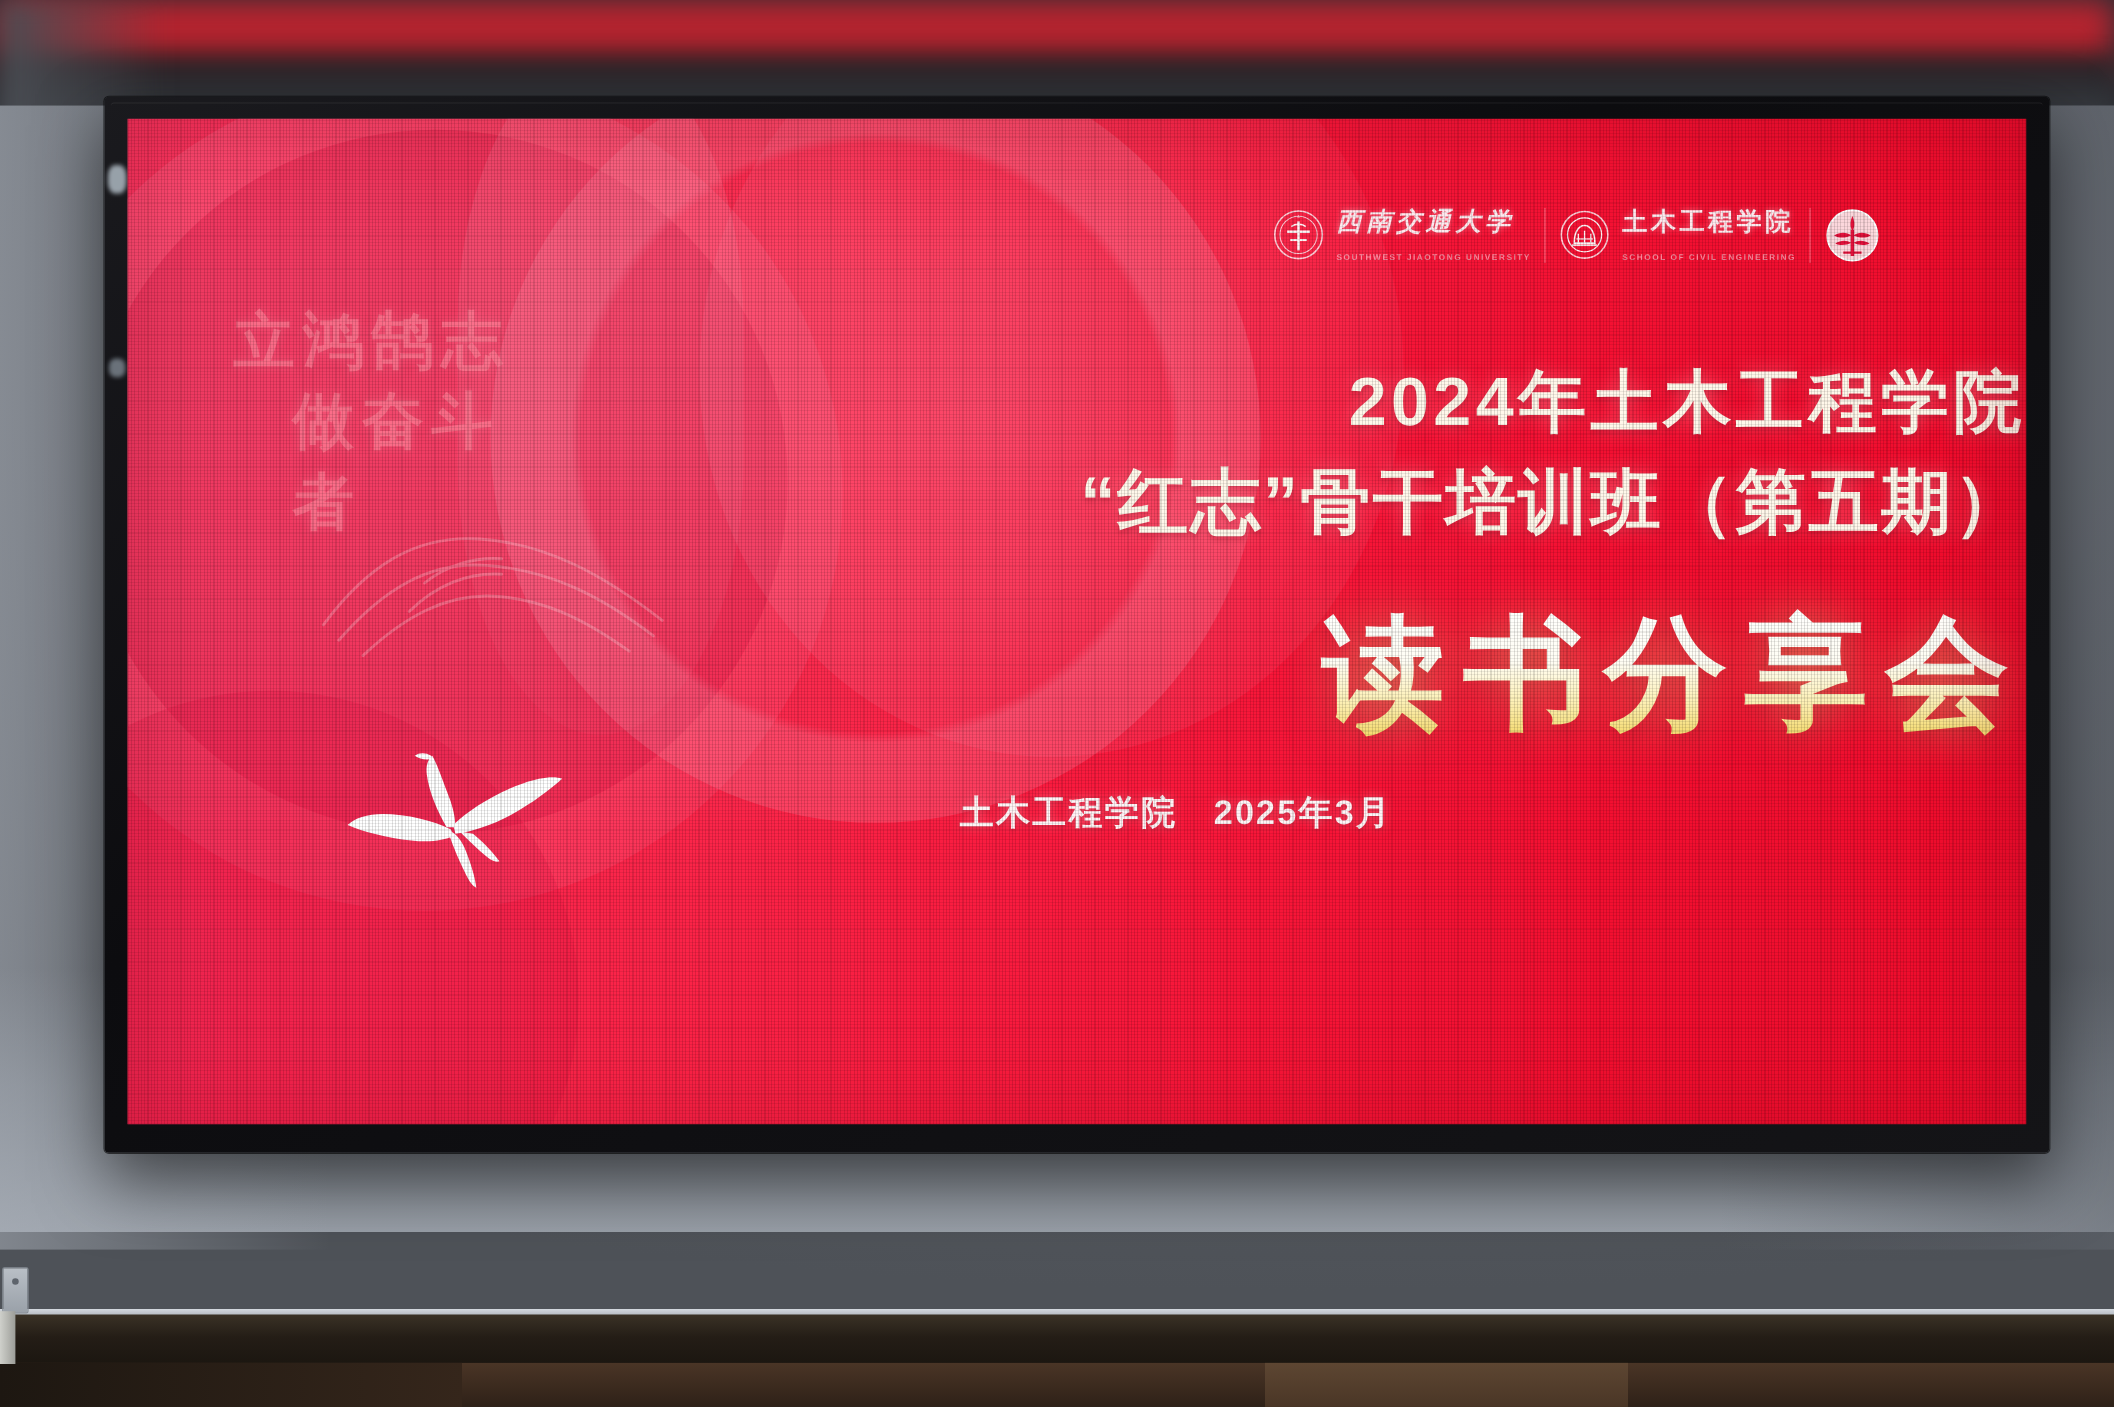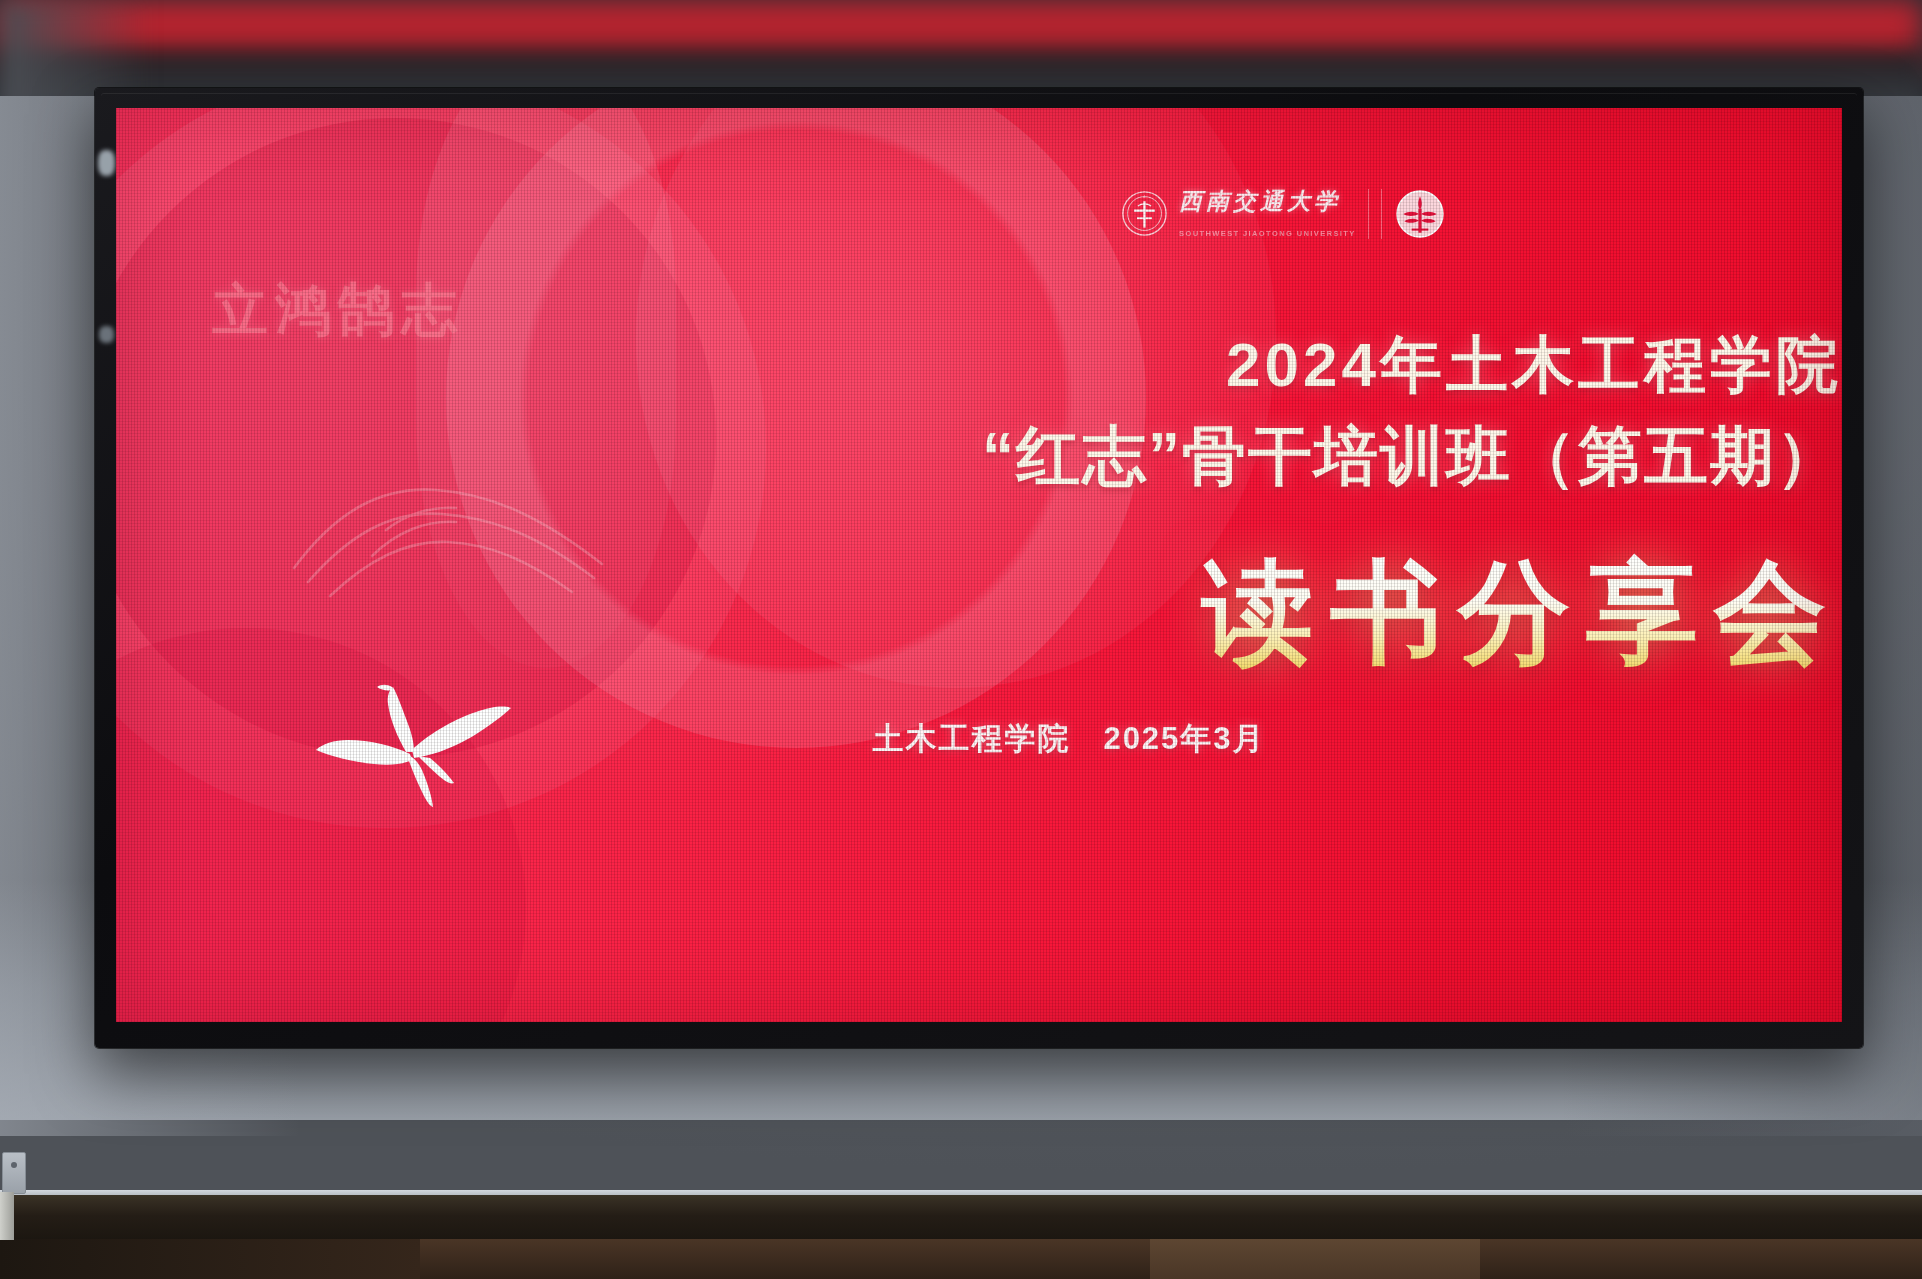--- a/index.html
+++ b/index.html
@@ -168,21 +168,21 @@
   
   .mountain{
     position:absolute; left:170px; top:352px; width:330px; height:150px; opacity:.30;
   }
   
   .crane{ position:absolute; left:198px; top:570px; width:200px; height:130px; }
 
   
   .logo-row{
     position:absolute; left:1005px; top:80px;
-    display:flex; align-items:center; gap:12px;
+    display:flex; align-items:center; gap:12px;padding-left:36px;
   }
   .logo-grp{ display:flex; align-items:center; gap:11px; }
   .seal{ width:47px; height:47px; flex:0 0 auto; opacity:.95; }
   .logo-txt{ display:flex; flex-direction:column; justify-content:center; }
   .logo-cn{
     color:#ffe9ee; font-size:23px; font-weight:700; letter-spacing:3px;
     line-height:1.05; white-space:nowrap;
     text-shadow:0 0 6px rgba(255,200,210,.55);
   }
   .logo-cn.slant{ font-style:italic; letter-spacing:4px; }
@@ -256,20 +256,21 @@
 
       <div class="deco-circ c-big-light"></div>
       <div class="deco-circ c-dark1"></div>
       <div class="deco-circ c-dark2"></div>
       <div class="c-topleft-vert"></div>
       <div class="deco-circ c-soft-ring"></div>
       <div class="deco-circ c-pale-blob"></div>
 
       <div class="slogan">
         <span>立鸿鹄志</span>
+        <span class="l2">做奋斗者</span>
       </div>
 
       <svg class="mountain" viewBox="0 0 330 150">
         <g fill="none" stroke="#ffd2dc" stroke-width="2.6" stroke-linecap="round">
           <path d="M8 108 C 48 54, 92 26, 150 30 C 210 34, 262 62, 316 104"></path>
           <path d="M22 122 C 62 76, 104 50, 156 54 C 212 58, 258 80, 308 118"></path>
           <path d="M44 136 C 82 100, 120 80, 162 82 C 206 84, 244 102, 286 132"></path>
           <path d="M86 96 C 110 72, 140 60, 170 62"></path>
           <path d="M100 70 C 120 54, 146 46, 170 48"></path>
         </g>
@@ -304,20 +305,34 @@
             <text x="50" y="18" font-size="9" fill="#ffd8e0" text-anchor="middle" font-family="sans-serif">★</text>
           </svg>
           <div class="logo-txt">
             <div class="logo-cn slant">西南交通大学</div>
             <div class="logo-en">SOUTHWEST JIAOTONG UNIVERSITY</div>
           </div>
         </div>
 
         <div class="logo-sep"></div>
 
+        <div class="logo-grp">
+          <svg class="seal" viewBox="0 0 100 100">
+            <circle cx="50" cy="50" r="45" fill="none" stroke="#ffd8e0" stroke-width="3"></circle>
+            <circle cx="50" cy="50" r="33" fill="none" stroke="#ffffff" stroke-width="2.5"></circle>
+            <path d="M30 66 C 30 46, 38 32, 50 32 C 62 32, 70 46, 70 66 Z" fill="none" stroke="#ffffff" stroke-width="3"></path>
+            <path d="M38 66 L38 48 M50 66 L50 42 M62 66 L62 48" stroke="#ffffff" stroke-width="2.6"></path>
+            <path d="M34 58 L66 58" stroke="#ffffff" stroke-width="2.4"></path>
+            <path d="M26 70 L74 70" stroke="#ffffff" stroke-width="3.4"></path>
+          </svg>
+          <div class="logo-txt">
+            <div class="logo-cn">土木工程学院</div>
+            <div class="logo-en">SCHOOL OF CIVIL ENGINEERING</div>
+          </div>
+        </div>
 
         <div class="logo-sep"></div>
 
         <svg class="emblem" viewBox="0 0 100 100">
           <circle cx="50" cy="50" r="44" fill="#fde8ec" opacity=".92"></circle>
           <circle cx="50" cy="50" r="44" fill="none" stroke="#ffffff" stroke-width="3"></circle>
           <path d="M50 16 C 46 26, 45 34, 50 42 C 55 34, 54 26, 50 16 Z" fill="#e4123c"></path>
           <path d="M50 40 L50 86" stroke="#e4123c" stroke-width="6"></path>
           <path d="M18 50 C 28 44, 40 44, 48 50 C 40 54, 28 56, 18 50 Z" fill="#e4123c"></path>
           <path d="M82 50 C 72 44, 60 44, 52 50 C 60 54, 72 56, 82 50 Z" fill="#e4123c"></path>

